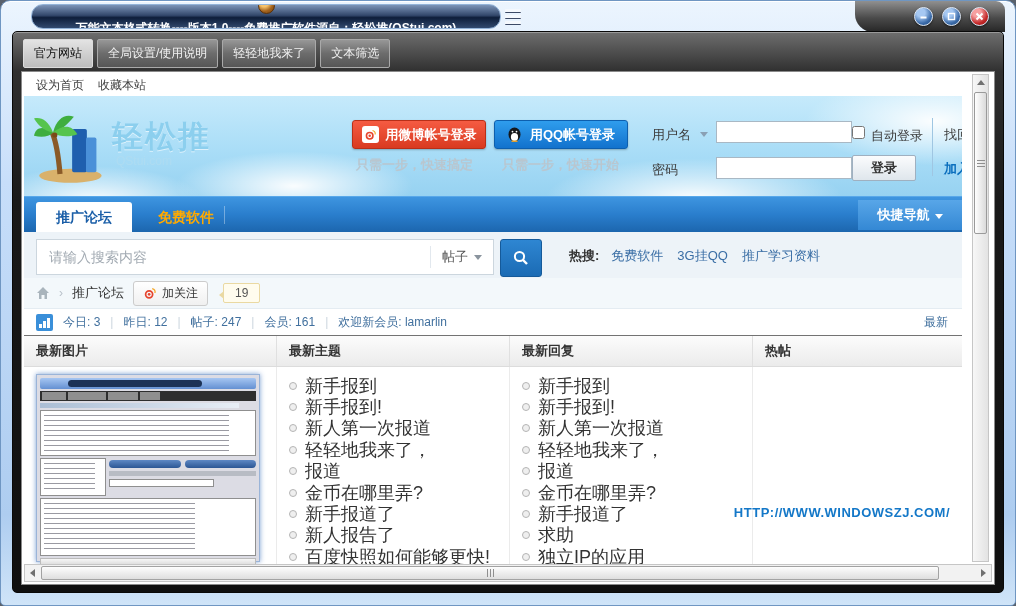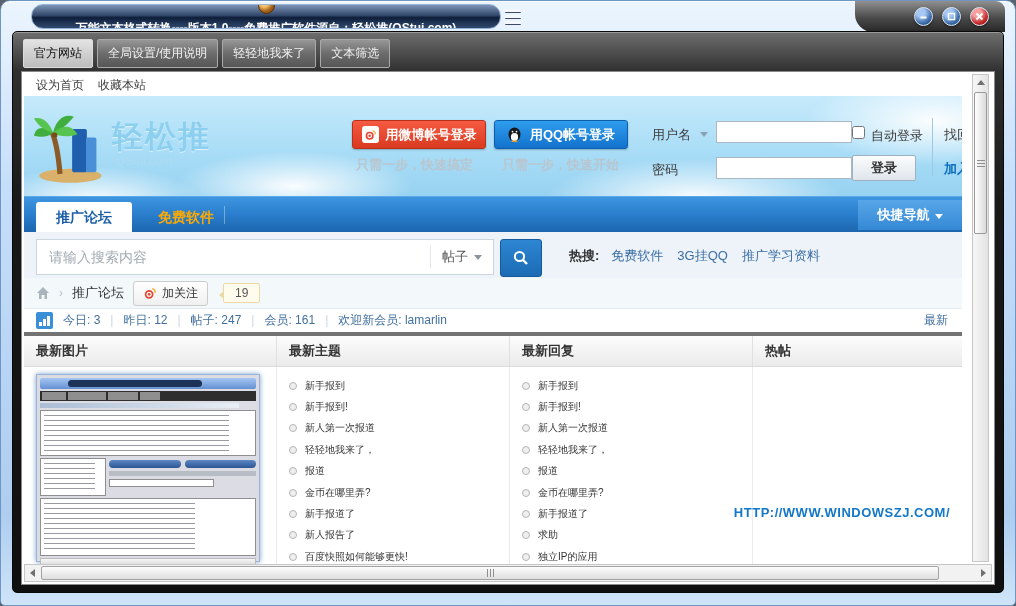--- a/index.html
+++ b/index.html
@@ -146,40 +146,40 @@
   .crumb-sep{color:#b9c2ca;font-size:12px;}
   .crumb-forum{font-size:13px;color:#333;cursor:pointer;}
   .follow-btn{display:inline-flex;align-items:center;gap:5px;padding:3px 9px;cursor:pointer;
     background:linear-gradient(180deg,#ffffff,#f0f0f0);border:1px solid #ccc;border-radius:3px;
     font-size:12px;color:#333;}
   .count-bubble{position:relative;background:#fffcee;border:1px solid #ead9a2;border-radius:2px;
     padding:2px 11px;font-size:12px;color:#555;margin-left:6px;}
   .count-bubble::before{content:"";position:absolute;left:-5px;top:7px;width:0;height:0;
     border-top:4px solid transparent;border-bottom:4px solid transparent;border-right:5px solid #ead9a2;}
 
-  .statsrow{height:28px;background:#fff;border-top:1px solid #e4ecf2;border-bottom:4px solid #737373;
+  .statsrow{height:28px;background:#fff;border-top:1px solid #e4ecf2;border-bottom:1px solid #737373;
     display:flex;align-items:center;gap:10px;padding:0 14px 0 12px;font-size:12px;color:#41709e;box-sizing:border-box;}
   .stats-icon{width:17px;height:17px;border-radius:2px;background:#3a8fd9;display:flex;
     align-items:flex-end;justify-content:center;gap:1px;padding-bottom:3px;box-sizing:border-box;}
   .stats-icon i{display:block;width:3px;background:#fff;}
   .stats-list{display:flex;gap:0;list-style:none;margin:0;padding:0;}
   .stats-list li{white-space:nowrap;}
   .stats-list li:not(:last-child)::after{content:"|";color:#ccd6de;margin:0 10px;}
   .stats-right{margin-left:auto;color:#41709e;cursor:pointer;white-space:nowrap;}
 
   .board{position:relative;}
   .board-head{display:flex;height:30px;background:linear-gradient(180deg,#fcfcfc,#ebebeb);
     border-bottom:1px solid #dcdcdc;}
   .bh{line-height:30px;padding-left:12px;font-size:13px;font-weight:bold;color:#333;
     border-right:1px solid #e0e0e0;box-sizing:border-box;}
   .board-body{display:flex;height:202px;}
   .bc{border-right:1px solid #ebebeb;box-sizing:border-box;padding:7px 4px 0 12px;}
   .c1{width:253px;} .c2{width:233px;} .c3{width:243px;} .c4{flex:1;border-right:none;}
   .topics{list-style:none;margin:1px 0 0;padding:0;}
-  .topics li{display:flex;align-items:center;gap:8px;height:21.4px;font-size:10px;color:#333;cursor:pointer;}
+  .topics li{display:flex;align-items:center;gap:8px;height:21.4px;font-size:18px;color:#333;cursor:pointer;}
   .bullet{width:6px;height:6px;border:1px solid #b5b5b5;border-radius:50%;background:#efefef;flex:0 0 auto;}
 
   
   .thumb{width:224px;height:188px;background:#dcdce4;box-sizing:border-box;padding:3px;cursor:pointer;
     border:1px solid #9ab4d8;box-shadow:0 0 5px rgba(110,150,205,.9);}
   .t-title{height:11px;background:linear-gradient(180deg,#a6c6f2,#6490d2);border-radius:2px;position:relative;}
   .t-title::after{content:"";position:absolute;left:13%;top:2px;width:62%;height:7px;background:#1c3256;border-radius:4px;}
   .t-tabs{height:10px;background:#2e2e2e;display:flex;gap:2px;padding:1px 2px;box-sizing:border-box;margin-top:2px;}
   .t-tabs i{display:block;height:100%;background:#8f8f8f;}
   .t-bar{height:5px;background:linear-gradient(90deg,#aabdd4,#e8eef6);margin-top:2px;width:92%;}

